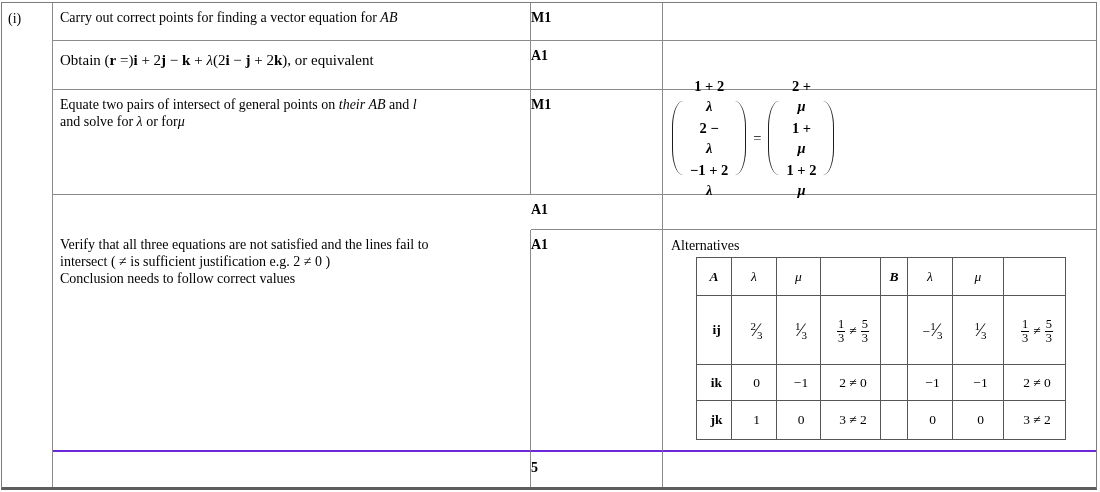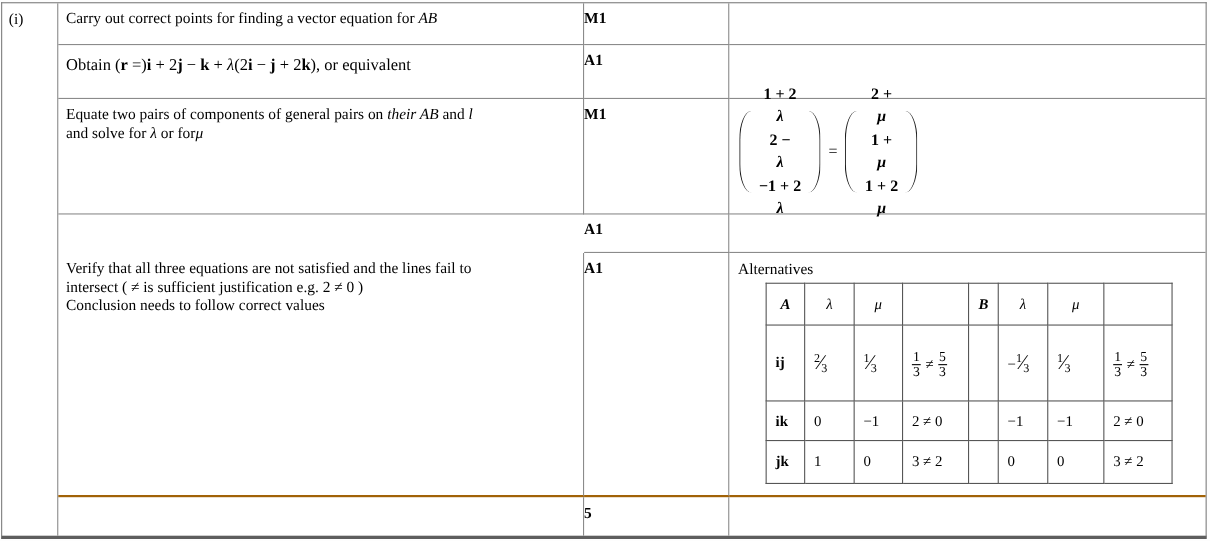--- a/index.html
+++ b/index.html
@@ -6,21 +6,21 @@
   .sheet{position:relative;width:1100px;height:492px;background:#fdfdfd;
          font-family:"Liberation Serif", serif;color:#000;overflow:hidden;}
   .grid{position:absolute;left:1px;top:2px;width:1094px;background:#fff;
         display:grid;
         grid-template-columns:51px 478px 132px 433px;
         grid-template-rows:38px 49px 105px 35px 222px 35px;
         border:1px solid #7d7d7d;border-bottom:3px solid #5e5e5e;}
   .cell{box-sizing:border-box;}
   .br{border-right:1px solid #8b8b8b;}
   .bb{border-bottom:1px solid #8b8b8b;}
-  .bb2{border-bottom:2px solid #a16207;}
+  .bb2{border-bottom:2px solid #6d28d9;}
   .part{padding:8px 0 0 6px;font-size:14px;grid-area:1/1/7/2;}
   .desc{padding:6px 10px 0 7px;font-size:14px;line-height:17px;}
   .pt10{padding-top:11px;}
   .mark{text-align:left;padding:7px 15px 0 0;font-weight:bold;font-size:14px;}
   .work{position:relative;}
   .mathline{font-size:15px;}
   .seg-b{font-weight:bold;}
   .seg-i{font-style:italic;}
   
   .matrix{display:flex;align-items:center;margin:11px 0 0 9px;font-size:14.5px;width:max-content;}
@@ -28,21 +28,21 @@
   .vcol{display:flex;flex-direction:column;justify-content:center;text-align:center;
         padding:0 6px;row-gap:2px;font-weight:bold;}
   .vcol span{line-height:20px;display:block;}
   .par{width:11px;}
   .pl{border-left:1.7px solid #1c1c1c;border-top-left-radius:11px 26px;border-bottom-left-radius:11px 26px;}
   .pr{border-right:1.7px solid #1c1c1c;border-top-right-radius:11px 26px;border-bottom-right-radius:11px 26px;}
   .eq{margin:0 7px;}
   
   .alt-label{padding:8px 0 0 8px;font-size:14px;}
   table.alt{border-collapse:collapse;margin:3px 0 0 33px;font-size:13.5px;table-layout:fixed;}
-  .alt td{border:1px solid #565656;padding:0 3px 0 8px;vertical-align:middle;box-sizing:border-box;}
+  .alt td{border:1px solid #565656;padding:0 3px 0 8px;vertical-align:middle;box-sizing:border-box;text-align:center;}
   .alt tr.h{height:38px;} .alt tr.r1{height:69px;} .alt tr.r2{height:36px;} .alt tr.r3{height:39px;}
   .alt tr.h td{text-align:center;padding:0 2px;}
   .bi{font-weight:bold;font-style:italic;}
   .it{font-style:italic;}
   .bold{font-weight:bold;}
   .sf{white-space:nowrap;}
   .sf sup{font-size:11px;vertical-align:6px;}
   .sf .sl{font-size:19px;font-style:italic;margin:0 -1px;}
   .sf sub{font-size:11px;vertical-align:-3px;}
   .vf{display:inline-flex;flex-direction:column;align-items:center;font-size:12.5px;line-height:13px;vertical-align:middle;}
@@ -69,21 +69,21 @@
 
     <div class="cell desc pt10 mathline br bb" style="grid-area:2/2">
       <div><span class="seg-n">Obtain (</span><span class="seg-b">r</span><span class="seg-n"> =)</span><span class="seg-b">i</span><span class="seg-n"> + 2</span><span class="seg-b">j</span><span class="seg-n"> − </span><span class="seg-b">k</span><span class="seg-n"> + </span><span class="seg-i">λ</span><span class="seg-n">(2</span><span class="seg-b">i</span><span class="seg-n"> − </span><span class="seg-b">j</span><span class="seg-n"> + 2</span><span class="seg-b">k</span><span class="seg-n">), or equivalent</span></div>
     </div>
     <div class="cell mark br bb" style="grid-area:2/3">
       <span>A1</span>
     </div>
     <div class="cell work bb" style="grid-area:2/4"></div>
 
     <div class="cell desc br bb" style="grid-area:3/2">
-      <div><span class="seg-n">Equate two pairs of components of general pairs on </span><span class="seg-i">their AB</span><span class="seg-n"> and </span><span class="seg-i">l</span></div>
+      <div><span class="seg-n">Equate two pairs of intersect of general points on </span><span class="seg-i">their AB</span><span class="seg-n"> and </span><span class="seg-i">l</span></div>
       <div><span class="seg-n">and solve for </span><span class="seg-i">λ</span><span class="seg-n"> or for</span><span class="seg-i">μ</span></div>
     </div>
     <div class="cell mark br bb" style="grid-area:3/3">
       <span>M1</span>
     </div>
     <div class="cell work bb" style="grid-area:3/4">
       <div class="matrix">
         <div class="vgrp">
           <span class="par pl"></span>
           <div class="vcol">

